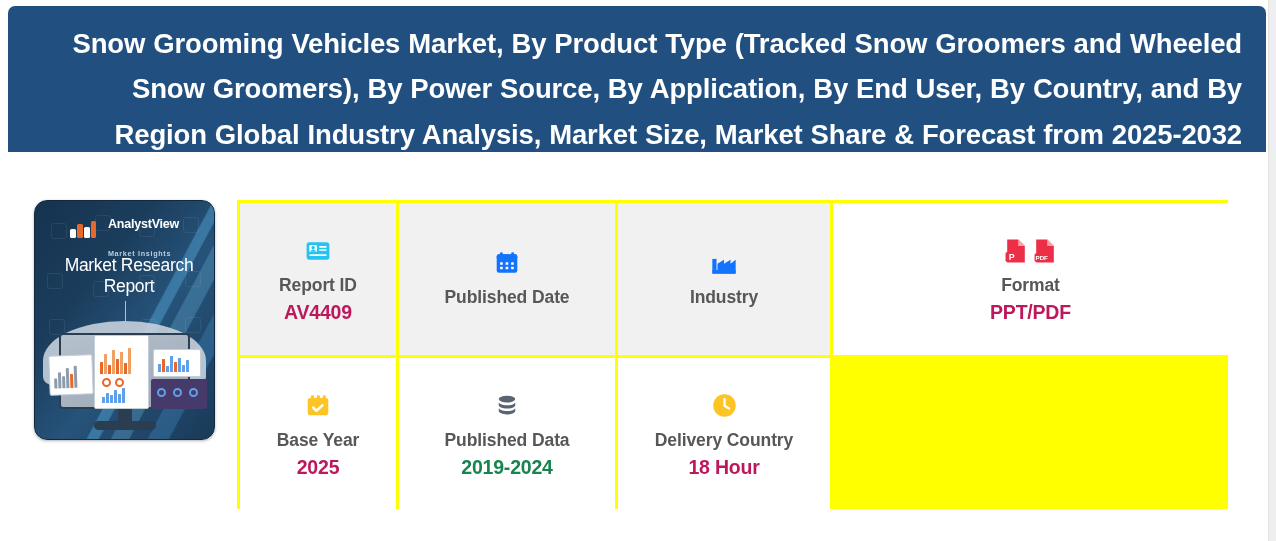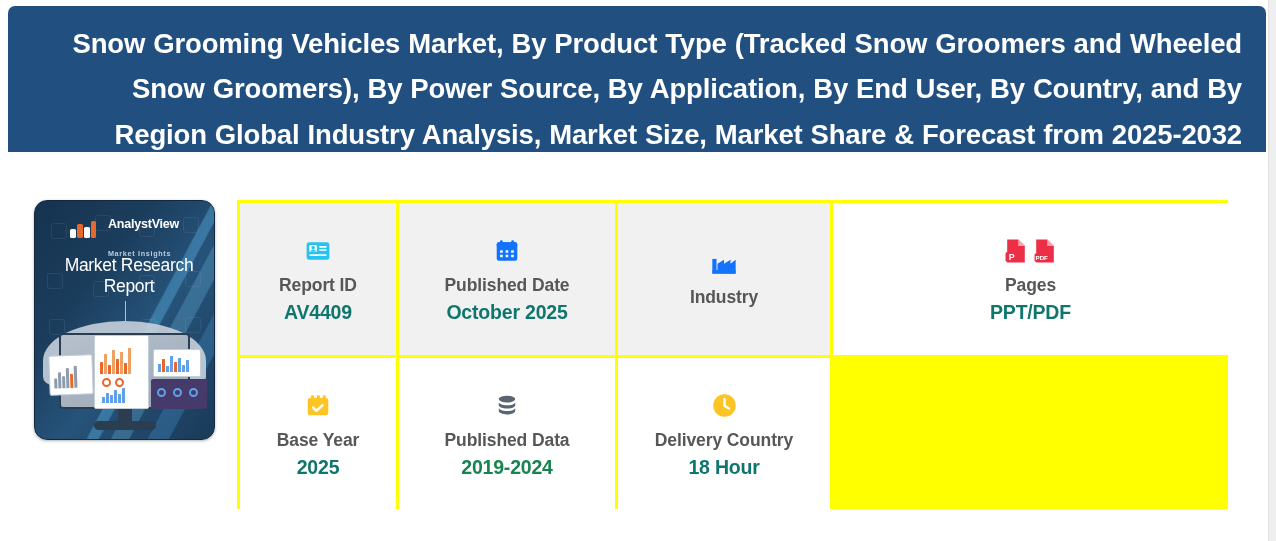--- a/index.html
+++ b/index.html
@@ -234,21 +234,21 @@
   }
   .cell .c-label {
     color: #575757;
     font-size: 17.5px;
     font-weight: bold;
     letter-spacing: -0.1px;
     margin-bottom: 5px;
     white-space: nowrap;
   }
   .cell .c-value {
-    color: #0f766e;
+    color: #be185d;
     font-size: 19.5px;
     font-weight: bold;
     letter-spacing: -0.2px;
     white-space: nowrap;
   }
   .cell .c-value.green { color: #17844f; }
   svg { display: block; }
 </style>
 </head>
 <body>
@@ -391,21 +391,20 @@
             <rect x="5.6" y="11.4" width="2.5" height="2.3" rx="0.4"></rect>
             <rect x="10.7" y="11.4" width="2.5" height="2.3" rx="0.4"></rect>
             <rect x="15.8" y="11.4" width="2.5" height="2.3" rx="0.4"></rect>
             <rect x="5.6" y="15.4" width="2.5" height="2.3" rx="0.4"></rect>
             <rect x="10.7" y="15.4" width="2.5" height="2.3" rx="0.4"></rect>
             <rect x="15.8" y="15.4" width="2.5" height="2.3" rx="0.4"></rect>
           </g>
         </svg>
       </span>
       <div class="c-label">Published Date</div>
-      <div class="c-value">October 2025</div>
     </div>
 
 
     <div class="cell">
       <span class="icon-wrap">
         <svg width="28" height="26" viewBox="0 0 24 22" fill="#1273fe">
           <path d="M2 7.5h3.6V20H2z"></path>
           <path d="M6.4 11.6l5.6-3.4v3.4l5.6-3.4v3.4L22 8.2V20H6.4z"></path>
           <rect x="2" y="17" width="20" height="3.2" rx="0.7"></rect>
         </svg>
@@ -421,21 +420,21 @@
           <rect x="0.5" y="13" width="11" height="9" rx="1.6" fill="#ec2f46"></rect>
           <text x="6" y="20.4" font-family="Liberation Sans, sans-serif" font-size="8" font-weight="bold" fill="#ffffff" text-anchor="middle">P</text>
         </svg>
         <svg width="22" height="28" viewBox="0 0 20 24">
           <path d="M2 1.5h10l6 6v15H2z" fill="#ec2f46"></path>
           <path d="M12 1.5l6 6h-6z" fill="#f9a0ad"></path>
           <rect x="0.5" y="14" width="13" height="8" rx="1.6" fill="#ec2f46"></rect>
           <text x="7" y="20.3" font-family="Liberation Sans, sans-serif" font-size="5.6" font-weight="bold" fill="#ffffff" text-anchor="middle">PDF</text>
         </svg>
       </span>
-      <div class="c-label">Pages</div>
+      <div class="c-label">Format</div>
       <div class="c-value">PPT/PDF</div>
     </div>
 
     <div class="cell r2">
       <span class="icon-wrap">
         <svg width="26" height="26" viewBox="0 0 24 24" fill="#fdc425">
           <rect x="2.5" y="4.6" width="19" height="16" rx="2.2"></rect>
           <rect x="5.5" y="2" width="2.8" height="4.4" rx="1.3"></rect>
           <rect x="11" y="2" width="2.8" height="4.4" rx="1.3"></rect>
           <rect x="16.4" y="2" width="2.8" height="4.4" rx="1.3"></rect>

